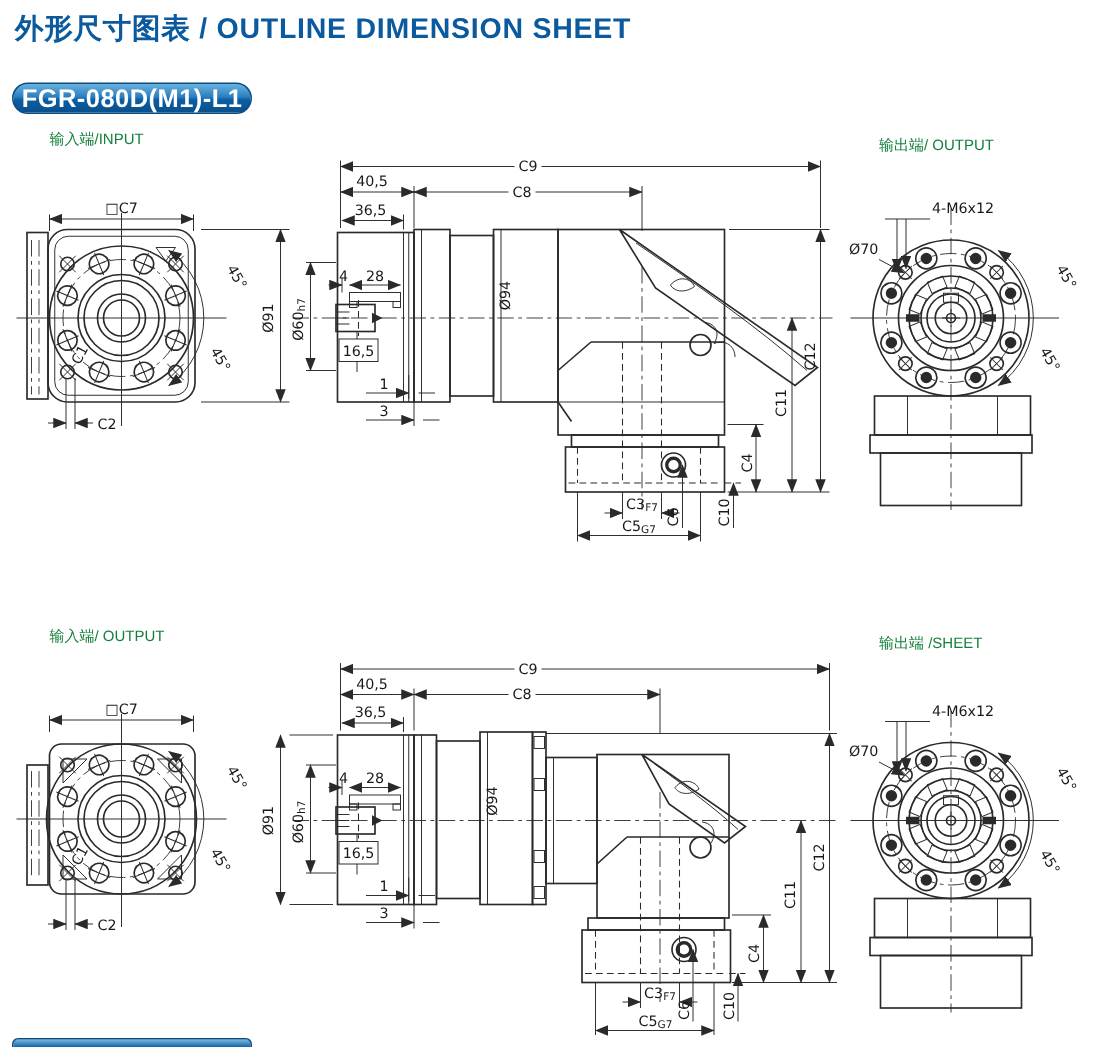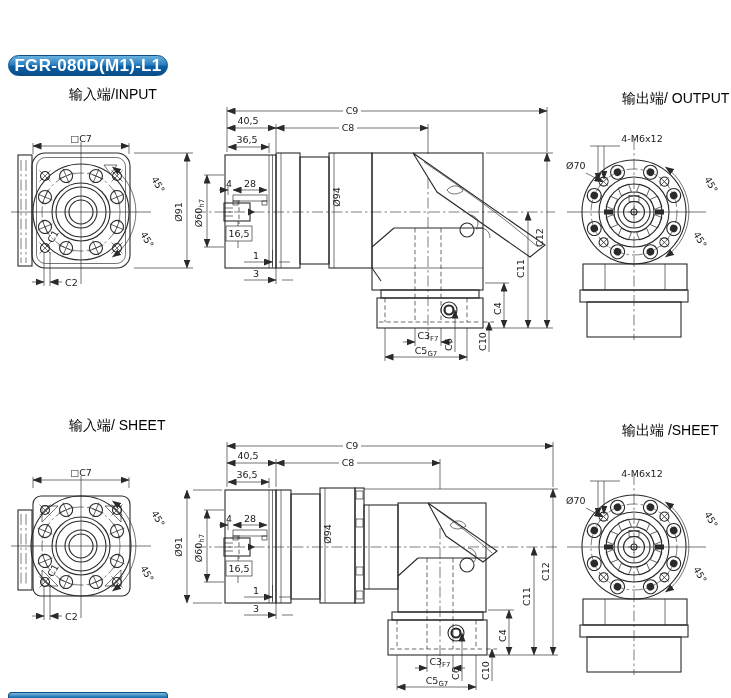--- a/index.html
+++ b/index.html
@@ -7,42 +7,43 @@
         font-family:"Liberation Sans",sans-serif;}
   .title{position:absolute;left:10px;top:6px;margin:0;font-size:19px;font-weight:bold;
          letter-spacing:.5px;color:#0c5a9e;white-space:nowrap;}
   .badge{position:absolute;left:8px;width:160px;height:21px;border-radius:11px;
          display:flex;align-items:center;justify-content:center;color:#fff;
          font-size:17px;font-weight:bold;letter-spacing:.3px;
          background:linear-gradient(180deg,#6ab2de 0%,#2b7fc0 45%,#0b5fa5 55%,#094f8a 100%);
          border:1px solid #0a4d85;box-sizing:border-box;}
   .badge-partial{top:692px;height:8px;border-radius:4px 4px 0 0;border-bottom:none;
          background:linear-gradient(180deg,#7db9e0 0%,#1268a8 70%,#0b5fa5 100%);}
-  .view-label{position:absolute;font-size:14px;color:#000000;white-space:nowrap;margin-left:36px;}
+  .view-label{position:absolute;font-size:10px;color:#15803d;white-space:nowrap;}
   svg{position:absolute;left:0;top:0;}
   .ol{fill:none;stroke:#2a2a2a;stroke-width:1.1;}
   .tn{fill:none;stroke:#2a2a2a;stroke-width:0.65;}
   .cl{fill:none;stroke:#2a2a2a;stroke-width:0.6;stroke-dasharray:11 3 2.5 3;}
   .hd{fill:none;stroke:#2a2a2a;stroke-width:0.7;stroke-dasharray:4.5 2.8;}
   .fl2{fill:#2a2a2a;stroke:none;}
   .wbg{fill:#ffffff;stroke:none;}
   .dim{font-family:"DejaVu Sans",sans-serif;font-size:9.5px;fill:#1a1a1a;}
   .sub{font-size:7px;}
 </style>
 </head>
 <body>
 
 <div class="page">
 
+  <h1 class="title">外形尺寸图表 / OUTLINE DIMENSION SHEET</h1>
 
   <div class="badge" style="top:55px">FGR-080D(M1)-L1</div>
   <div class="view-label" style="left:33px;top:86px">输入端/INPUT</div>
   <div class="view-label" style="left:586px;top:90px">输出端/ OUTPUT</div>
 
-  <div class="view-label" style="left:33px;top:417px">输入端/ SHEET</div>
+  <div class="view-label" style="left:33px;top:417px">输入端/ OUTPUT</div>
   <div class="view-label" style="left:586px;top:422px">输出端 /SHEET</div>
 
   <div class="badge badge-partial"></div>
 
   <svg width="731" height="698" viewBox="0 0 731 698">
     <defs>
       <marker id="ar" markerUnits="userSpaceOnUse" markerWidth="9" markerHeight="7" refX="8.5" refY="3.5" orient="auto-start-reverse">
         <path d="M0,0 L9,3.5 L0,7 Z" fill="#2a2a2a"></path>
       </marker>
 

